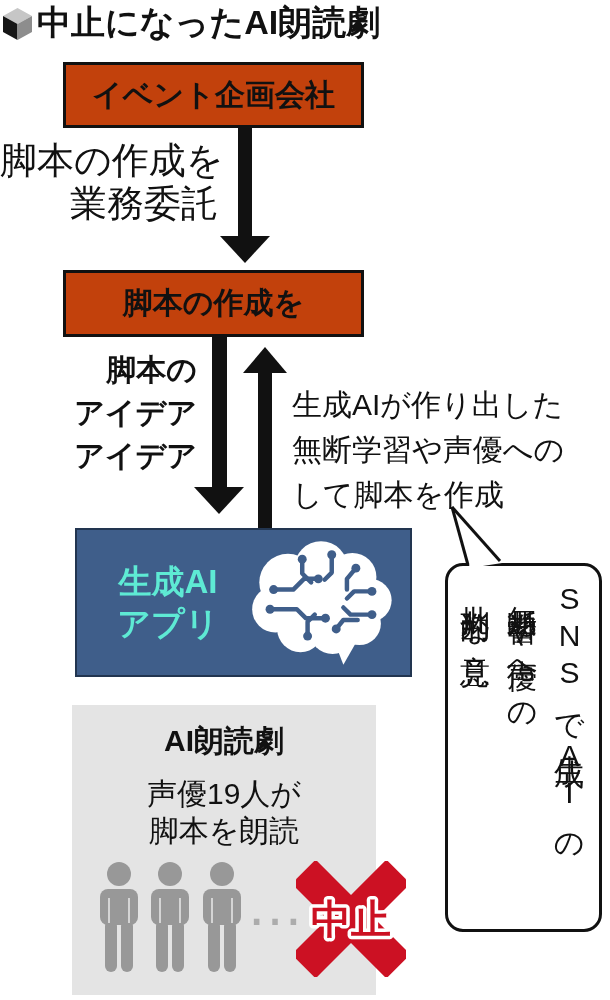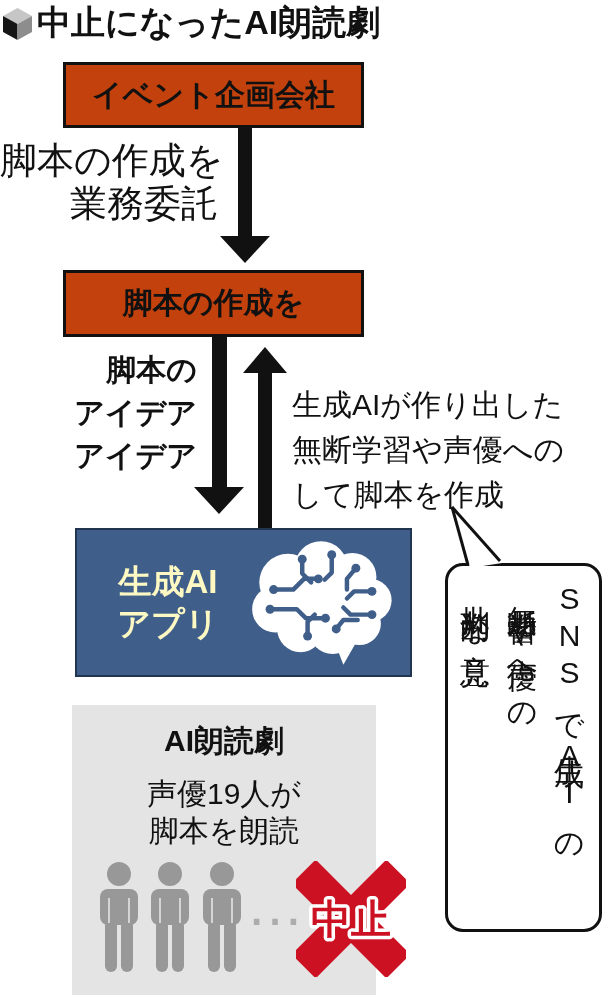--- a/index.html
+++ b/index.html
@@ -23,21 +23,21 @@
   .head-down{border-left:25px solid transparent;border-right:25px solid transparent;border-top:27px solid #111;}
   .head-up{border-left:22px solid transparent;border-right:22px solid transparent;border-bottom:26px solid #111;}
   
   .note{position:absolute;white-space:nowrap;}
   .commission-label{left:0;top:139px;width:218px;text-align:right;font-size:37px;line-height:43px;}
   .instruct-label{left:0;top:348px;width:197px;text-align:right;font-size:30px;font-weight:bold;line-height:43px;}
   .draft-label{left:292px;top:382px;width:318px;text-align:left;font-size:30px;line-height:45px;}
   
   .ai-box{position:absolute;left:75px;top:528px;width:337px;height:149px;background:#3f5e8a;
           border:2px solid #223550;box-sizing:border-box;display:flex;align-items:center;}
-  .ai-label{width:150px;margin-left:16px;text-align:center;color:#fef9c3;font-size:33px;font-weight:bold;line-height:42px;white-space:nowrap;}
+  .ai-label{width:150px;margin-left:16px;text-align:center;color:#5eead4;font-size:33px;font-weight:bold;line-height:42px;white-space:nowrap;}
   .brain{width:152px;height:128px;margin-left:2px;}
   
   .bubble{position:absolute;left:445px;top:563px;width:157px;height:369px;background:#fff;
           border:3px solid #111;border-radius:18px;box-sizing:border-box;}
   .bubble-tail{position:absolute;left:440px;top:503px;width:70px;height:66px;z-index:3;}
   .vtext{position:absolute;top:16px;right:6px;height:336px;
          writing-mode:vertical-rl;text-orientation:upright;
          font-size:30px;line-height:47px;letter-spacing:4px;white-space:nowrap;}
   
   .panel{position:absolute;left:72px;top:705px;width:304px;height:290px;background:#e4e4e4;}

